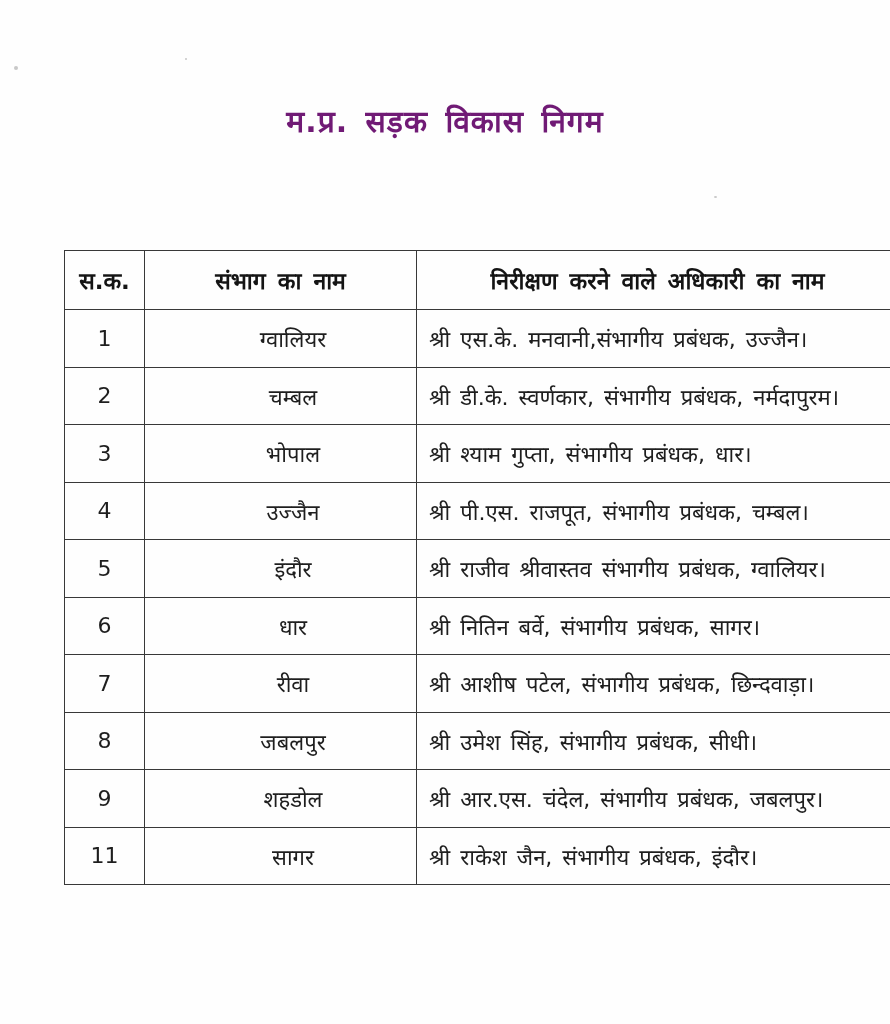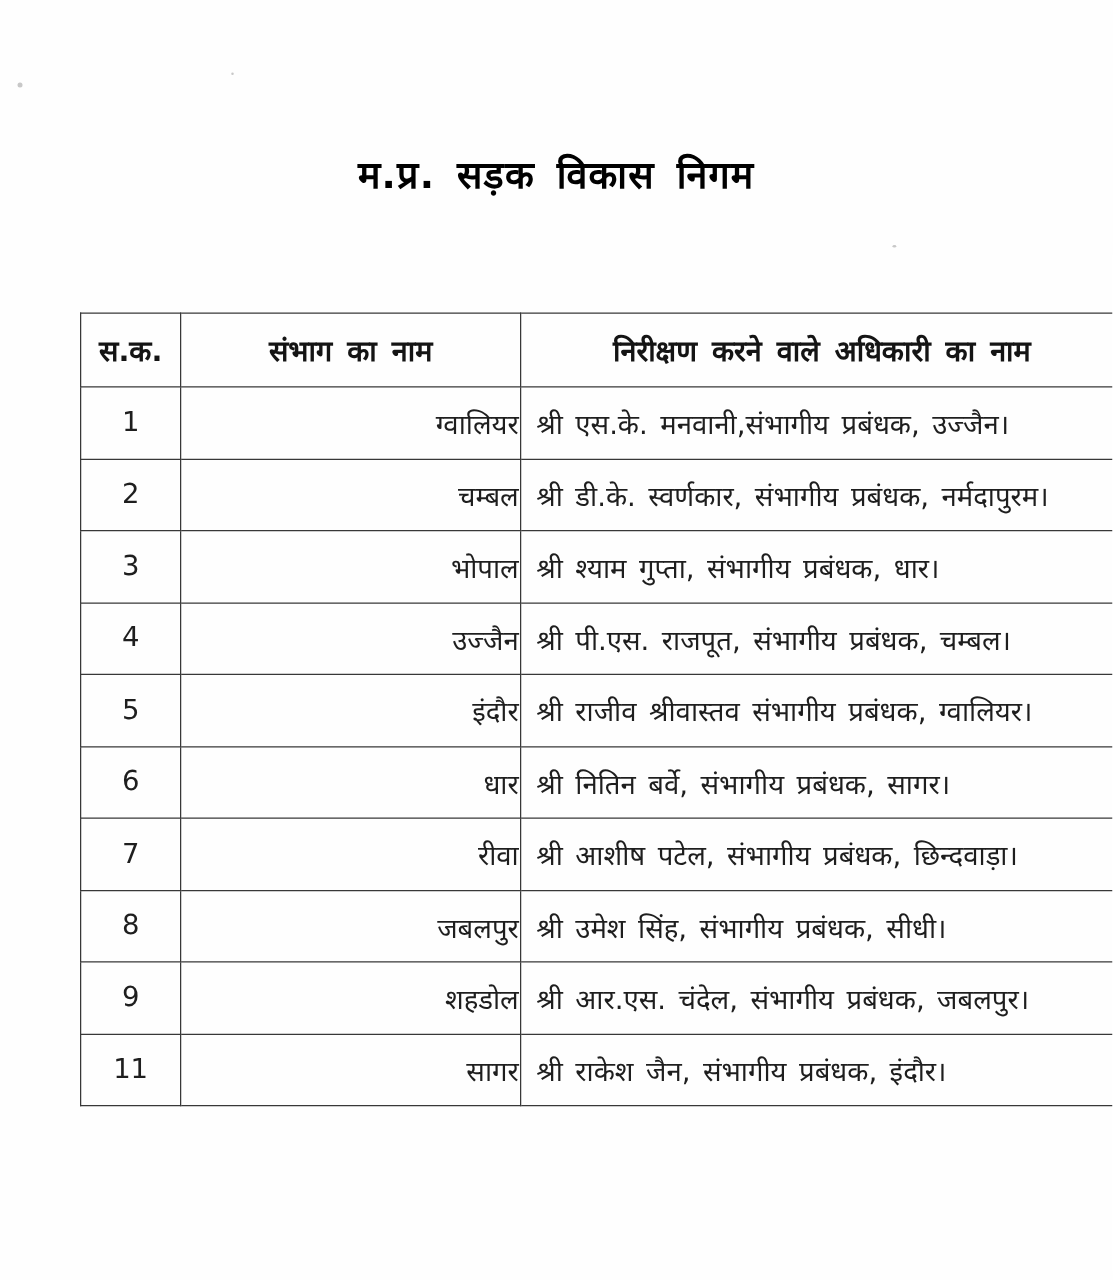--- a/index.html
+++ b/index.html
@@ -11,28 +11,28 @@
     position: relative;
     width: 890px;
     height: 1024px;
     background: #fefefe;
     font-family: "DejaVu Sans", sans-serif;
     color: #1b1b1b;
     overflow: hidden;
   }
   .doc-title {
     position: absolute;
-    top: 118px;
+    top: 100px;
     left: 0;
     width: 100%;
     text-align: center;
     font-size: 30px;
     font-weight: bold;
     letter-spacing: 1px;
-    color: #000000;
+    color: #701a75;
     word-spacing: 6px;
   }
   table.roster {
     position: absolute;
     top: 250px;
     left: 28px;
     width: 834px;
     border-collapse: collapse;
     table-layout: fixed;
     margin-left: 36px;
@@ -60,21 +60,21 @@
     height: 54.5px;
     font-size: 22px;
     color: #1e1e1e;
   }
   td.sn-cell {
     text-align: center;
     font-size: 20px;
     font-family: "DejaVu Sans", sans-serif;
   }
   td.division-cell {
-    text-align: right;
+    text-align: center;
     padding-left: 26px;
   }
   td.officer-cell {
     text-align: left;
     padding-left: 12px;
     word-spacing: 3px;
   }
   .speck {
     position: absolute;
     border-radius: 50%;

